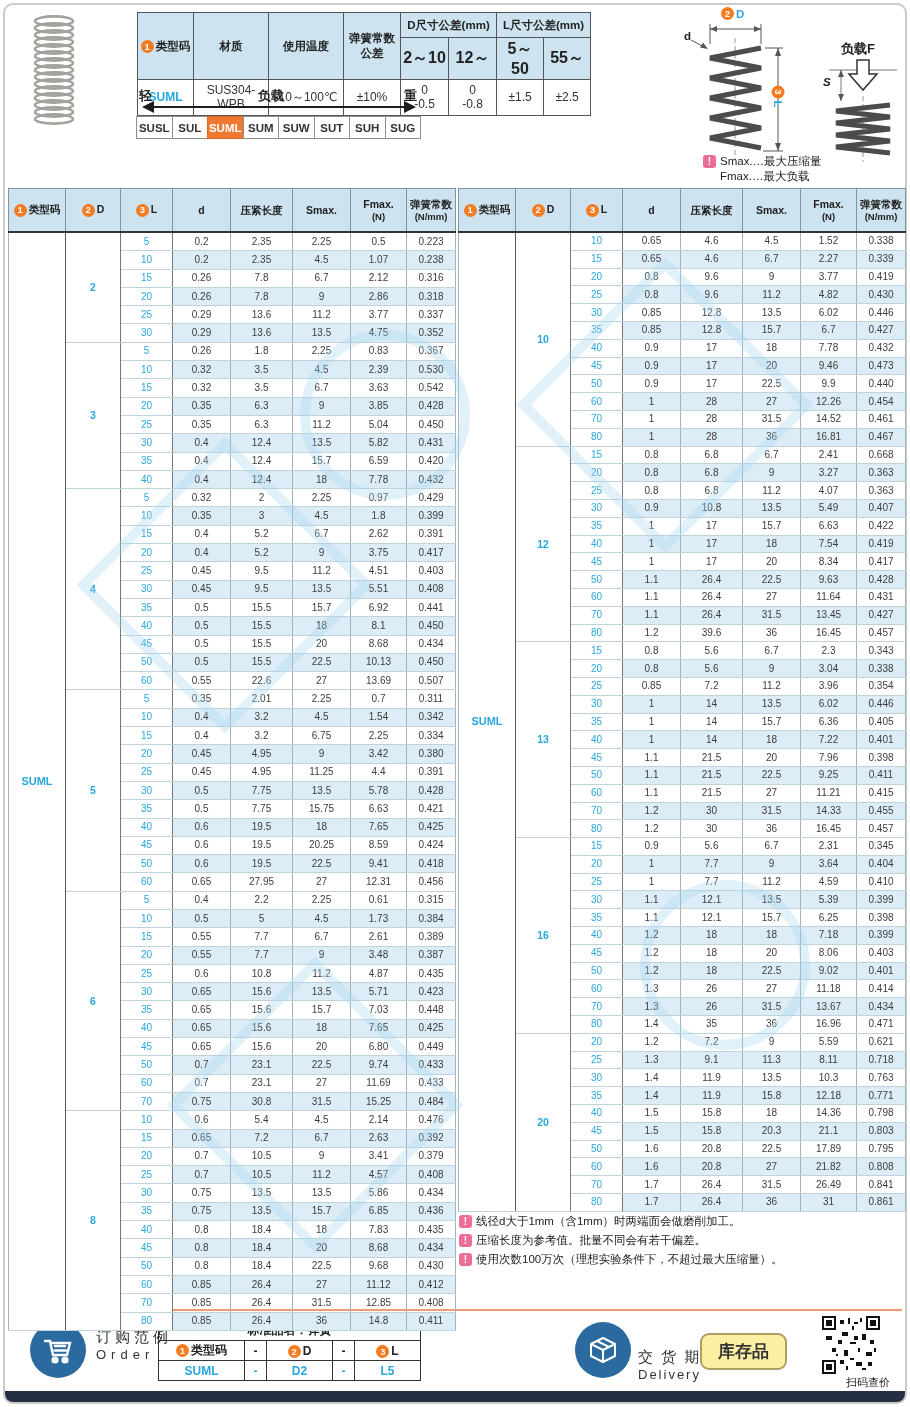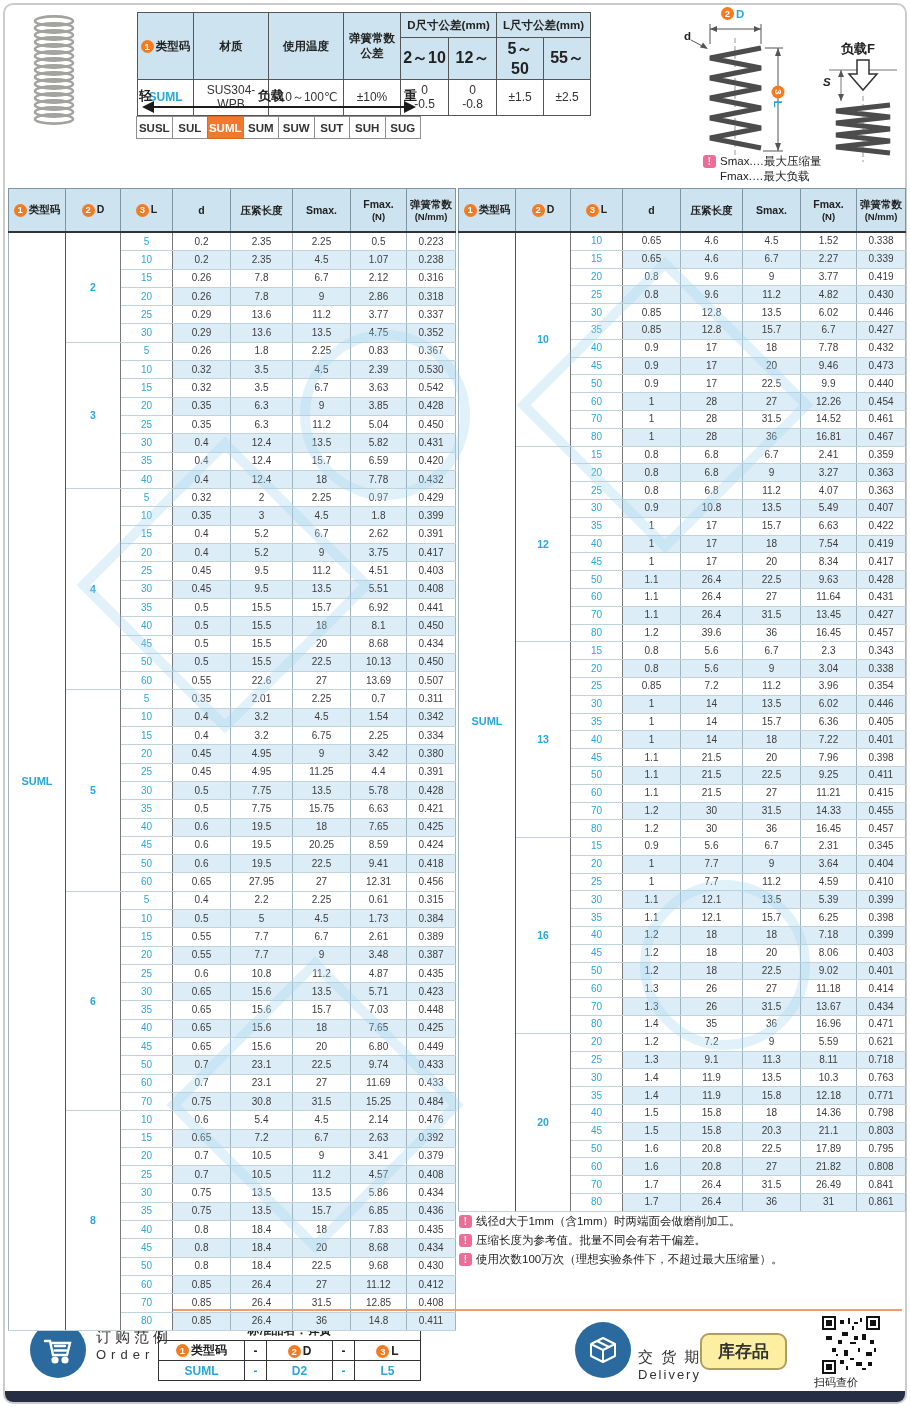--- a/index.html
+++ b/index.html
@@ -80,21 +80,21 @@
   .ft-text{position:absolute;color:#333;}
   .ft-text .cnl{font-size:15px;font-weight:normal;letter-spacing:4px;white-space:nowrap;}
   .ft-text .enl{font-size:13px;letter-spacing:5px;white-space:nowrap;}
   .sample-table{position:absolute;left:150px;top:9px;border-collapse:collapse;table-layout:fixed;width:262px;}
   .sample-table th,.sample-table td{border:1.5px solid #333;text-align:center;height:19px;font-size:12px;color:#222;padding:0;}
   .sample-table th{font-weight:bold;}
   .sample-table td{color:#2aa7dd;font-weight:bold;}
   .stock-badge{position:absolute;left:692px;top:22px;background:#fcefa1;border:2px solid #ad9f62;border-radius:9px;
                padding:5px 16px;font-size:17px;font-weight:bold;color:#333;}
   .qr{position:absolute;left:814px;top:5px;}
-  .qr-cap{position:absolute;left:806px;top:64px;width:76px;text-align:left;font-size:11px;color:#222;}
+  .qr-cap{position:absolute;left:806px;top:64px;width:76px;text-align:right;font-size:11px;color:#222;}
 </style>
 </head>
 <body>
 
 <div class="frame"></div>
 
 <div class="spring-photo">
   <svg width="54" height="114" viewBox="0 0 54 114">
     <g fill="none" stroke="#a3a39d" stroke-width="2.6">
       <ellipse cx="26" cy="7" rx="19" ry="4.6"></ellipse>
@@ -858,21 +858,21 @@
           <td class="v">16.81</td>
           <td class="v">0.467</td>
         </tr>
         <tr class="grp">
           <td rowspan="11" class="d-cell">12</td>
           <td class="l-cell">15</td>
           <td class="v">0.8</td>
           <td class="v">6.8</td>
           <td class="v">6.7</td>
           <td class="v">2.41</td>
-          <td class="v">0.359</td>
+          <td class="v">0.668</td>
         </tr>
         <tr class="alt">
           <td class="l-cell">20</td>
           <td class="v">0.8</td>
           <td class="v">6.8</td>
           <td class="v">9</td>
           <td class="v">3.27</td>
           <td class="v">0.363</td>
         </tr>
         <tr>

